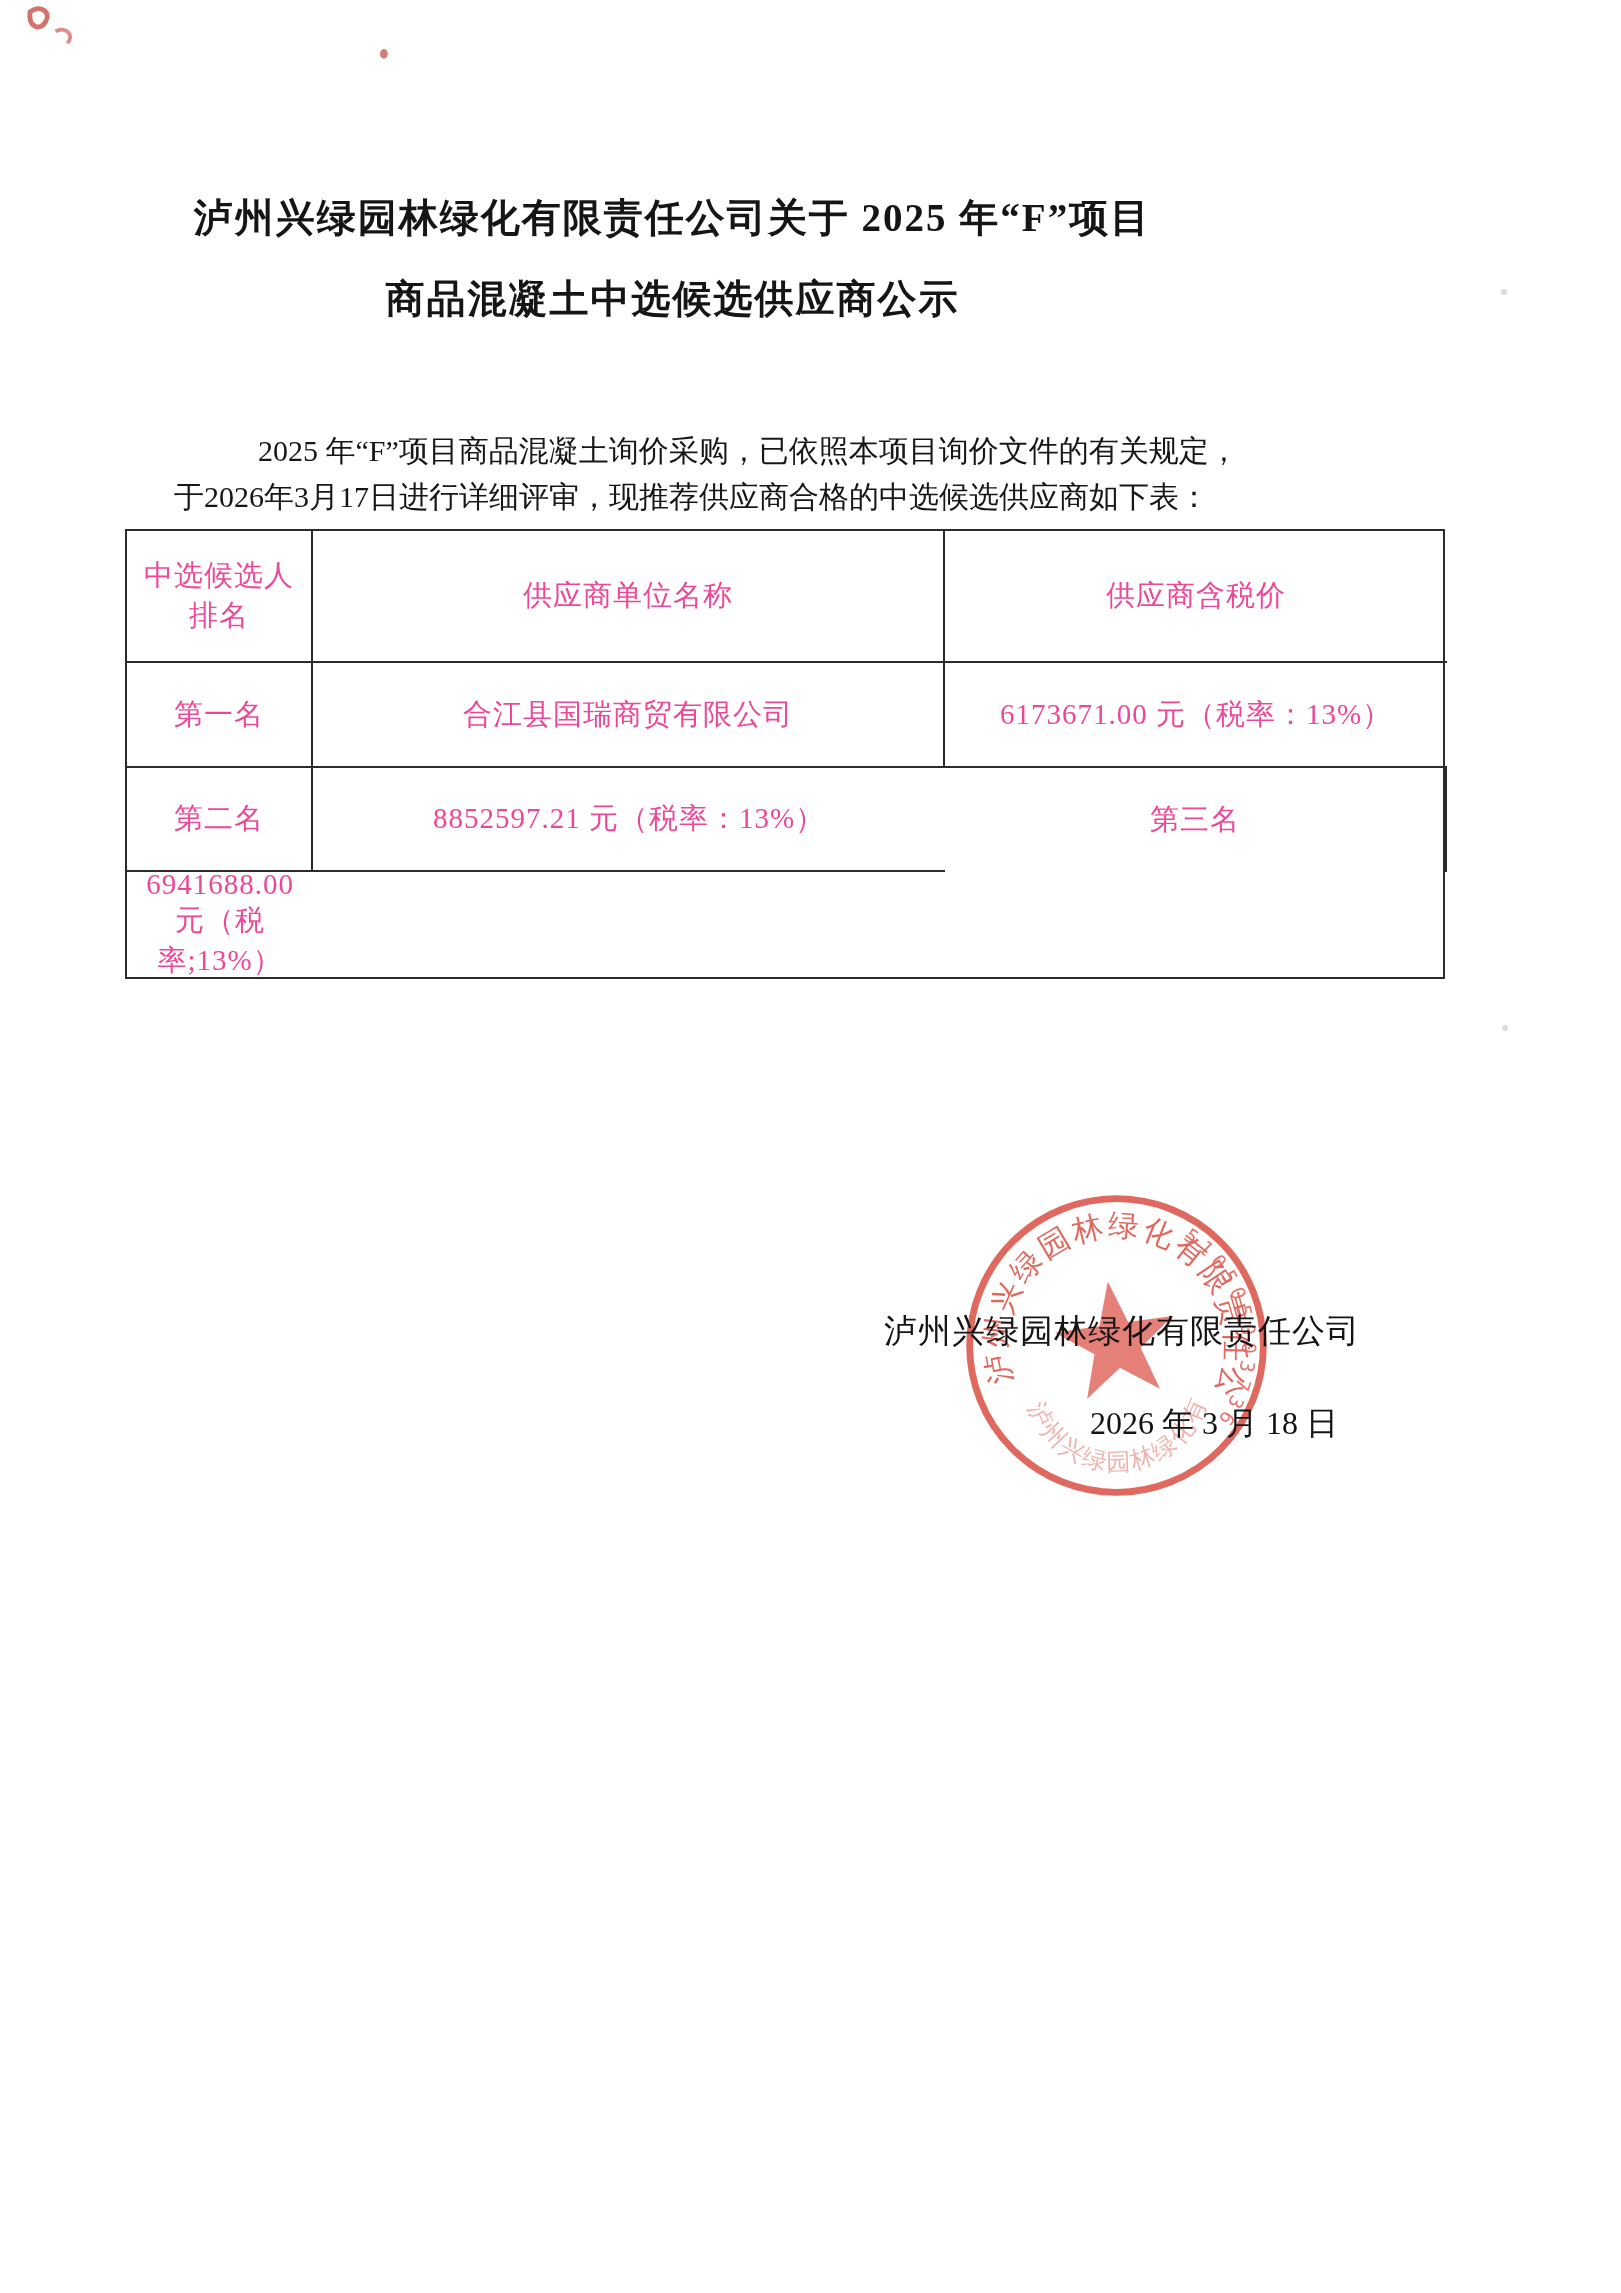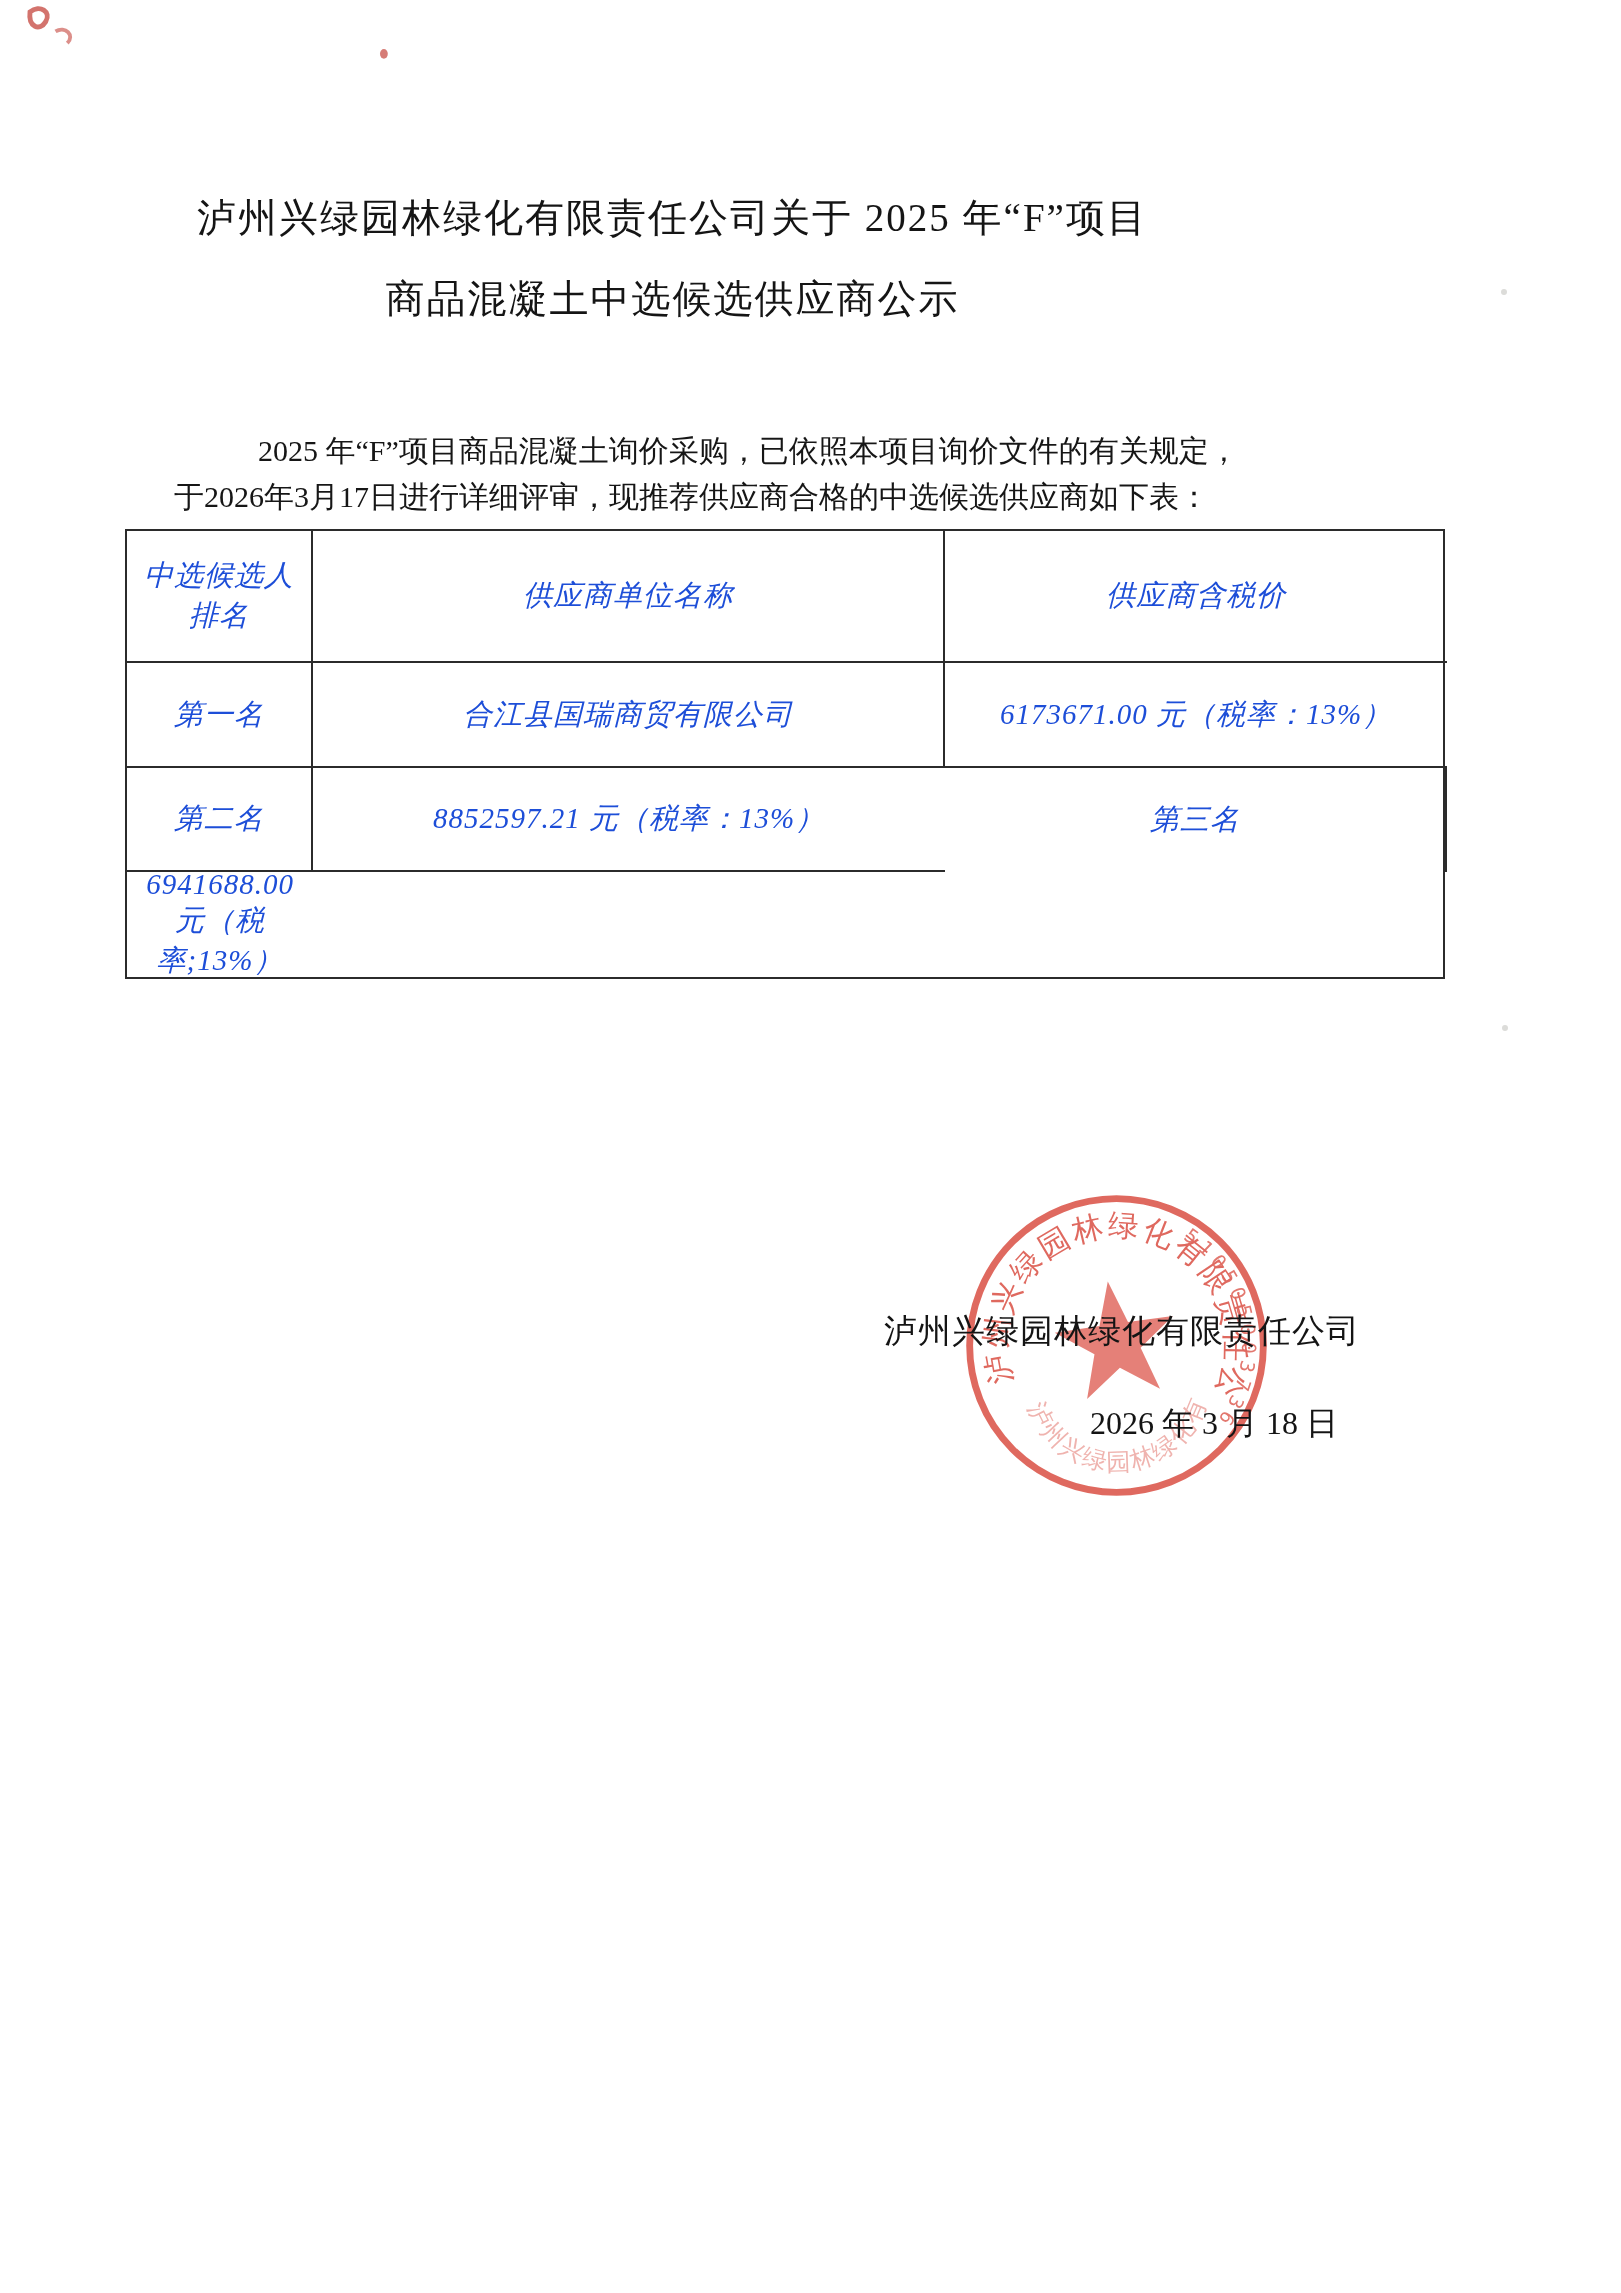--- a/index.html
+++ b/index.html
@@ -5,34 +5,34 @@
   html,body{margin:0;padding:0;}
   body{
     width:1621px;height:2294px;position:relative;background:#ffffff;
     font-family:"Liberation Serif","DejaVu Serif",serif;color:#1c1c1c;
     overflow:hidden;
   }
   .title-wrap{
     position:absolute;left:0;top:192px;width:1345px;text-align:center;
   }
   .title-line{
-    font-size:39px;font-weight:400;letter-spacing:2px;line-height:51px;color:#151515;
+    font-size:39px;font-weight:700;letter-spacing:2px;line-height:51px;color:#151515;
   }
   .title-line.second{margin-top:30px;}
   .intro{
     position:absolute;left:174px;top:400px;width:1237px;
     font-size:30px;line-height:46px;color:#161616;text-align:justify;
   }
   .intro .l1{text-indent:84px;margin-top:28px;}
   .doc-table{
     position:absolute;left:125px;top:529px;width:1320px;height:450px;
     display:grid;grid-template-columns:186px 632px 502px;
     grid-template-rows:132px 105px 104px 105px;
     border:2px solid #2b2b2b;box-sizing:border-box;
-    font-size:29px;color:#1d4ed8;font-style:italic;
+    font-size:29px;color:#ec4899;
   }
   .cell{
     display:flex;align-items:center;justify-content:center;text-align:center;
     border-right:2px solid #2b2b2b;border-bottom:2px solid #2b2b2b;
     box-sizing:border-box;padding:0 7.8px;letter-spacing:1px;
   }
   .cell.last-col{border-right:none;}
   .cell.last-row{border-bottom:none;}
   .stamp{
     position:absolute;left:953px;top:1182px;width:327px;height:327px;

